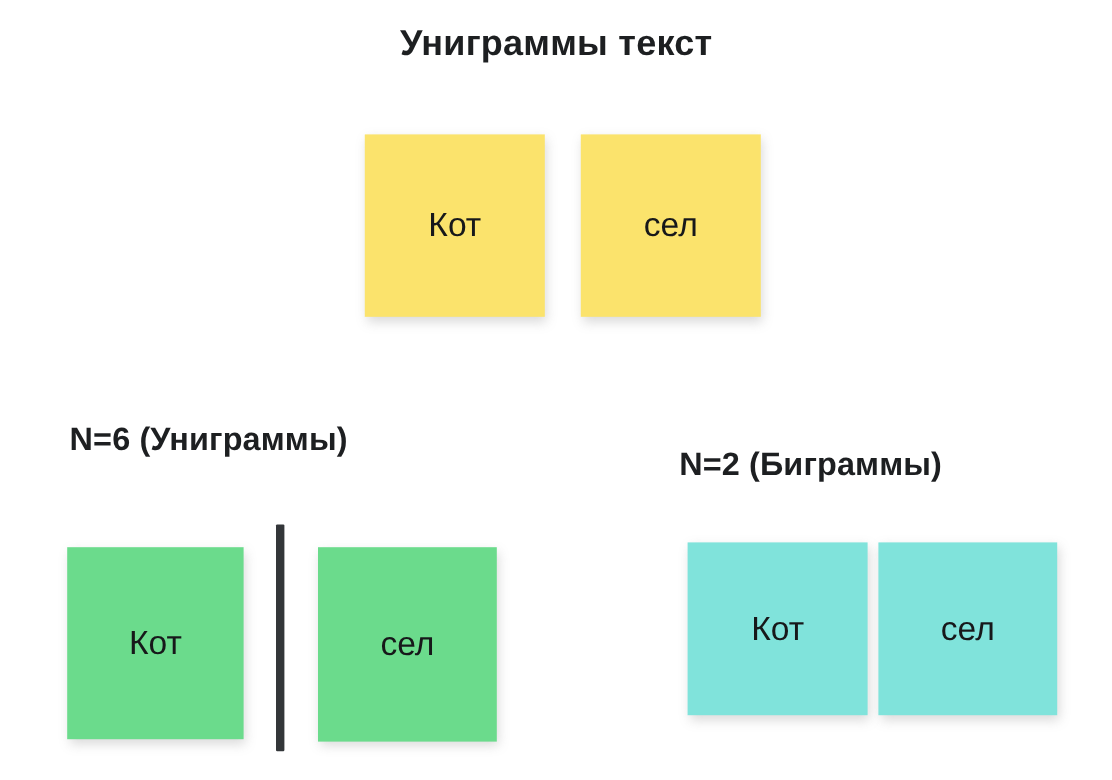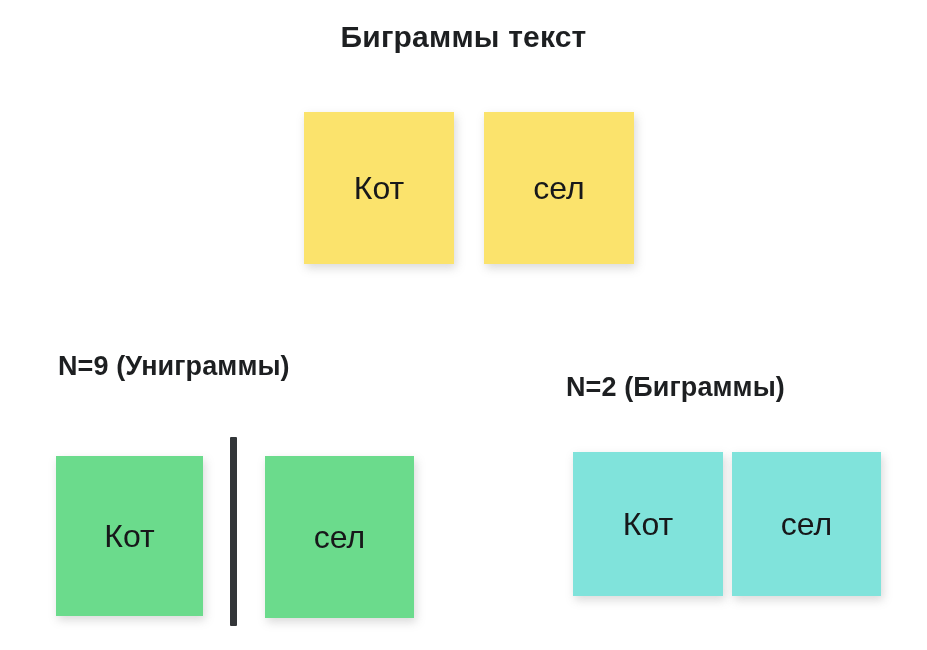--- a/index.html
+++ b/index.html
@@ -46,21 +46,21 @@
   .section-title.left  { left: 58px;  top: 351px; }
   .section-title.right { left: 566px; top: 351px; margin-top: 21px; }
 
   
   .card {
     position: absolute;
     box-sizing: border-box;
     display: flex;
     align-items: center;
     justify-content: center;
-    font-size: 32px;
+    font-size: 28px;
     font-weight: normal;
     color: #17181a;
     line-height: 1;
     box-shadow: 2px 4px 9px rgba(120,120,120,0.28);
     user-select: none;
   }
 
   
   .card.src-1 { left: 304px; top: 112px; width: 150px; height: 152px; background: #fbe36c; }
   .card.src-2 { left: 484px; top: 112px; width: 150px; height: 152px; background: #fbe36c; }
@@ -82,30 +82,30 @@
     height: 189px;
     background: #333639;
     border-radius: 1px;
   }
 </style>
 </head>
 <body>
 
 <div id="canvas">
 
-  <div class="title-main">Биграммы текст</div>
+  <div class="title-main">Униграммы текст</div>
 
   <div class="card src-1">
     <span>Кот</span>
   </div>
   <div class="card src-2">
     <span>сел</span>
   </div>
 
-  <div class="section-title left">N=9 (Униграммы)</div>
+  <div class="section-title left">N=6 (Униграммы)</div>
 
   <div class="section-title right">N=2 (Биграммы)</div>
 
   <div class="card uni-1">
     <span>Кот</span>
   </div>
 
   <div class="separator"></div>
 
   <div class="card uni-2">

